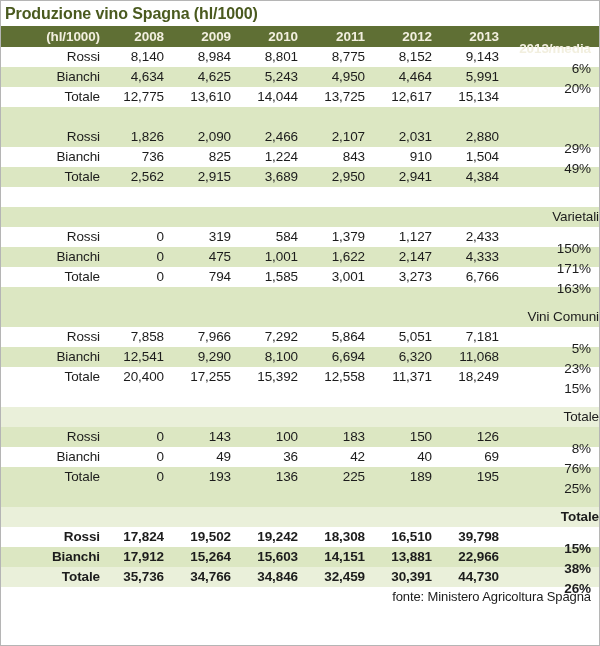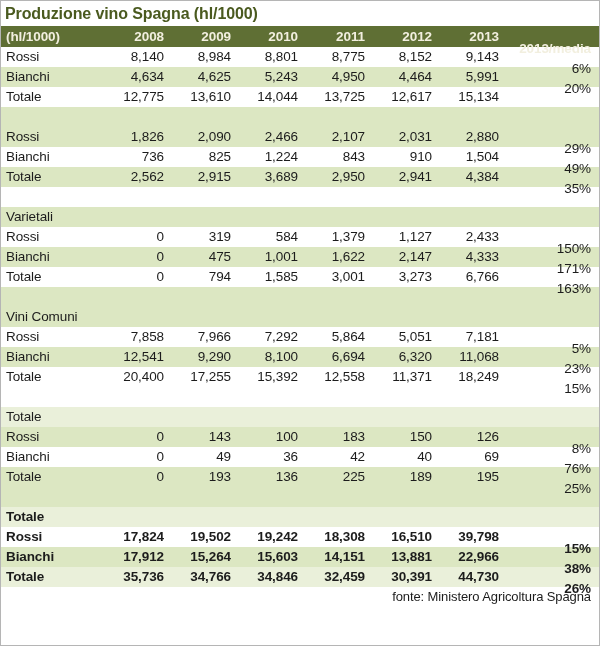--- a/index.html
+++ b/index.html
@@ -29,21 +29,21 @@
   }
   .thead {
     display: grid;
     grid-template-columns: 99px repeat(6, 67px) 1fr;
     height: 21px; line-height: 21px;
     background: var(--header-bg, #5f6f34);
     color: var(--header-text, #f2efdf);
     font-weight: bold;
     white-space: nowrap;
   }
-  .cell-label { text-align: left; padding-left: 5px; overflow: hidden; }
+  .cell-label { text-align: right; padding-left: 22px; overflow: hidden; }
   .cell-num  { text-align: right; padding-right: 3px; }
   .cell-pct  { text-align: right; padding-right: 8px; margin-top: 12px; }
   .band-g { background: var(--band-green, #dce7c2); }
   .band-w { background: var(--band-white, #ffffff); }
   .band-p { background: var(--band-pale, #eaf0da); }
   .bold { font-weight: bold; }
   .spacer { height: 20px; }
   .footer {
     height: 20px; line-height: 19px;
     text-align: right; padding-right: 8px;
@@ -118,21 +118,20 @@
         <div class="cell-pct">49%</div>
       </div>
       <div class="row band-g">
         <div class="cell-label">Totale</div>
         <div class="cell-num">2,562</div>
         <div class="cell-num">2,915</div>
         <div class="cell-num">3,689</div>
         <div class="cell-num">2,950</div>
         <div class="cell-num">2,941</div>
         <div class="cell-num">4,384</div>
-        <div class="cell-pct">35%</div>
       </div>
       <div class="spacer band-w"></div>
       <div class="row band-g">
         <div class="cell-label" style="grid-column: 1 / -1;">Varietali</div>
       </div>
       <div class="row band-w">
         <div class="cell-label">Rossi</div>
         <div class="cell-num">0</div>
         <div class="cell-num">319</div>
         <div class="cell-num">584</div>

